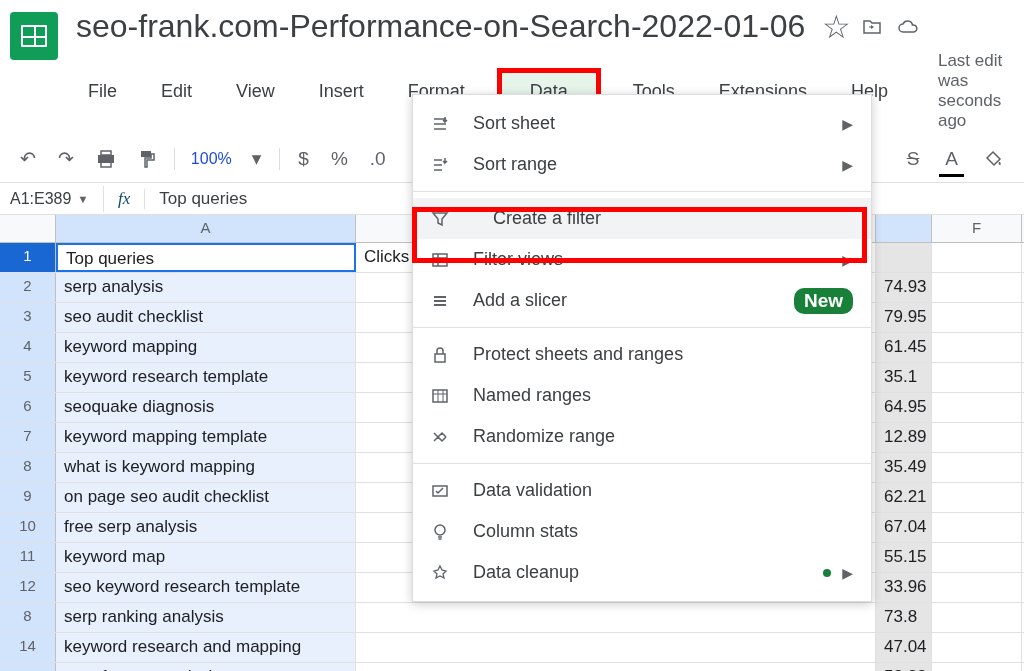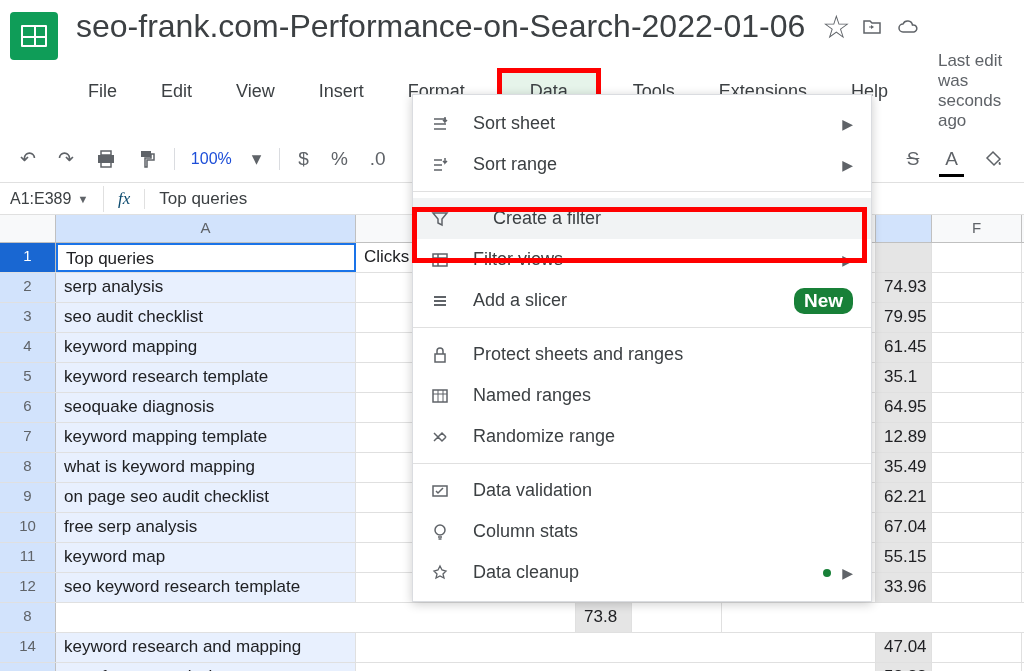--- a/index.html
+++ b/index.html
@@ -244,20 +244,21 @@
       </div>
       <div class="row">
         <div class="rownum">12</div>
         <div class="cell cell-a">seo keyword research template</div>
         <div class="cell cell-b"></div>
         <div class="cell cell-e">33.96</div>
         <div class="cell cell-f"></div>
       </div>
       <div class="row">
         <div class="rownum">8</div>
+        <div class="cell cell-a">serp ranking analysis</div>
         <div class="cell cell-b"></div>
         <div class="cell cell-e">73.8</div>
         <div class="cell cell-f"></div>
       </div>
       <div class="row">
         <div class="rownum">14</div>
         <div class="cell cell-a">keyword research and mapping</div>
         <div class="cell cell-b"></div>
         <div class="cell cell-e">47.04</div>
         <div class="cell cell-f"></div>

